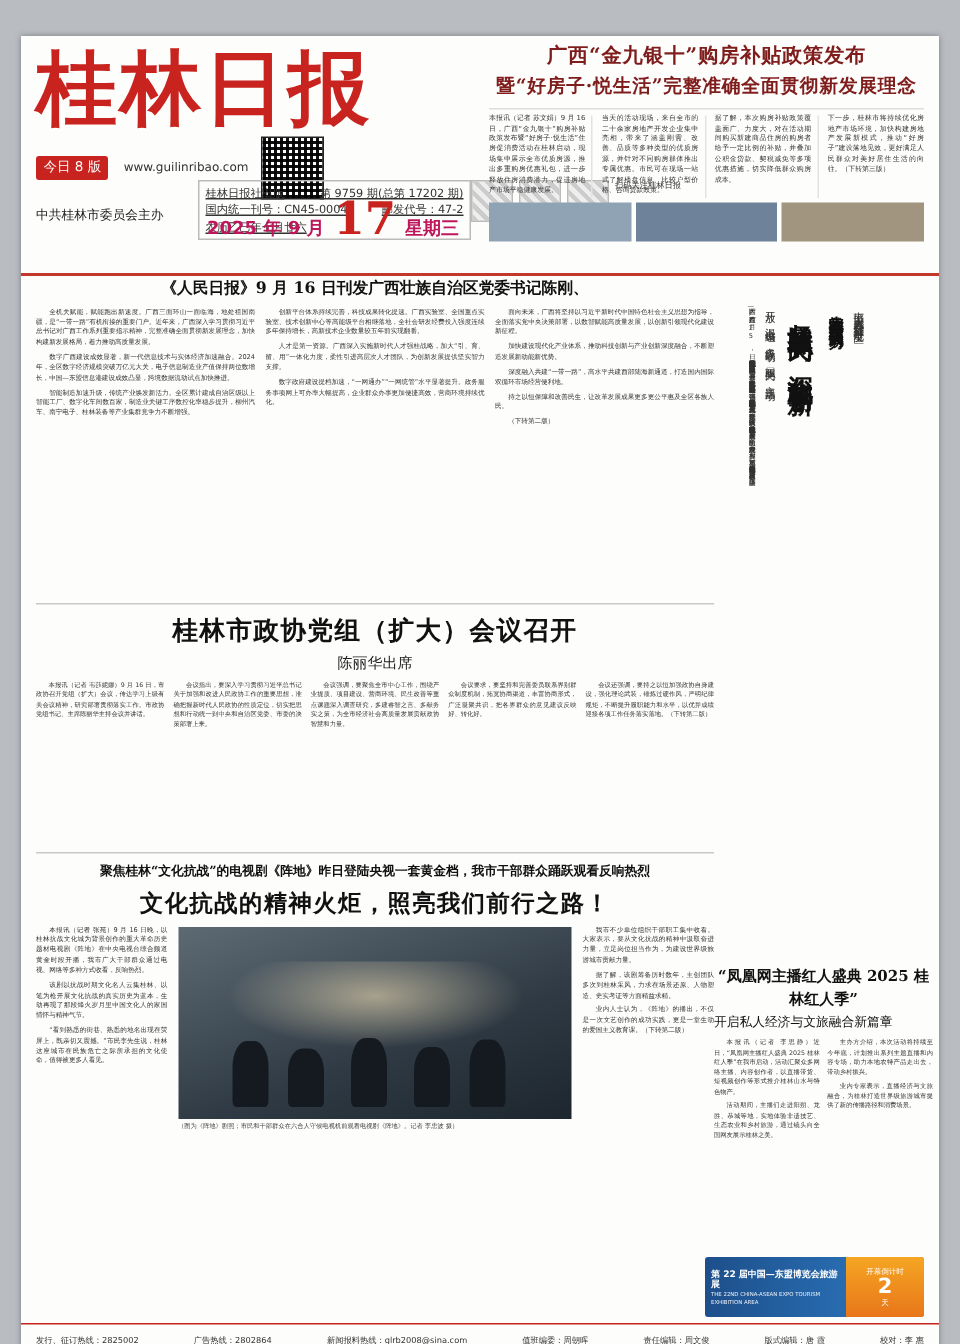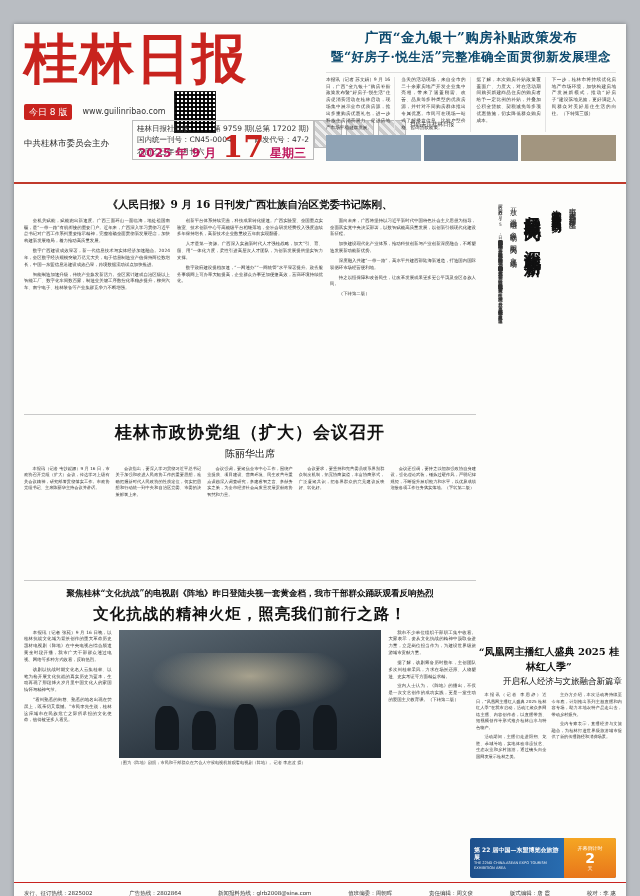--- a/index.html
+++ b/index.html
@@ -62,38 +62,38 @@
   }
 
   .dateblk{
     position:absolute;left:118px;top:96px;
     width:182px;
     border:1px solid #bbb;
     font-size:7.5px;color:#333;
     padding:2px 4px;box-sizing:border-box;
     line-height:1.5;
   }
-  .dateblk .row{display:flex;justify-content:space-between;}
+  .dateblk .row{display:flex;justify-content:space-between;text-decoration:underline;}
 
   .bigdate{
     position:absolute;left:124px;top:108px;
     display:flex;align-items:baseline;gap:6px;
   }
   .bigdate .d{
     font-family:"DejaVu Serif","Liberation Serif",serif;
     font-weight:700;font-size:30px;color:#c8231e;line-height:1;
   }
   .bigdate .w{font-size:12px;color:#be185d;font-weight:700;}
 
   .mh-right{
     position:absolute;right:10px;top:4px;width:290px;
   }
   .head-title{
     font-family:"DejaVu Serif","Liberation Serif",serif;
-    font-weight:700;color:#0c4a6e;
+    font-weight:700;color:#7f1d1d;
     font-size:13.5px;line-height:1.45;text-align:center;
     letter-spacing:.5px;
   }
   .head-title .l2{font-size:12.5px;}
   .mh-cols{
     display:flex;gap:6px;margin-top:6px;
     border-top:1px solid #ddd;padding-top:4px;
   }
   .mh-col{
     flex:1;
@@ -111,21 +111,21 @@
     position:absolute;left:300px;top:96px;width:170px;
     display:flex;gap:4px;
   }
   .mini-icons .mi{
     width:26px;height:26px;background:#ddd;border:1px solid #bbb;
     background:repeating-linear-gradient(45deg,#ccc 0 3px,#eee 3px 6px);
   }
   .mini-text{font-size:5.5px;line-height:1.5;color:#333;}
 
   
-  .sec1{padding:12px 10px 0 10px;}
+  .sec1{padding:0 10px 0 10px;}
   .kicker{
     font-family:"DejaVu Serif","Liberation Serif",serif;
     font-size:10.5px;color:#111;text-align:center;line-height:1.6;
     font-weight:700;
   }
   .kicker .k2{display:block;}
   .headline-main{
     font-family:"DejaVu Serif","Liberation Serif",serif;
     font-weight:700;
     font-size:28px;letter-spacing:2px;
@@ -204,21 +204,21 @@
   
   .rsec{
     position:absolute;right:4px;width:146px;
   }
   .rtitle{
     font-family:"DejaVu Serif","Liberation Serif",serif;
     font-weight:700;font-size:10px;text-align:center;color:#111;line-height:1.5;
   }
   .rsubtitle{
     font-family:"DejaVu Serif","Liberation Serif",serif;
-    font-size:8.5px;text-align:right;color:#111;margin-top:2px;
+    font-size:8.5px;text-align:left;color:#111;margin-top:2px;
   }
   .rbody{display:flex;gap:5px;margin-top:4px;}
   .rbody .bodycol{font-size:4.2px;}
 
   
   .adbox{
     position:absolute;right:10px;bottom:26px;width:146px;height:40px;
     background:linear-gradient(90deg,#1d4f8b,#2e7cc4);
     color:#fff;border-radius:2px;overflow:hidden;
     display:flex;align-items:center;

